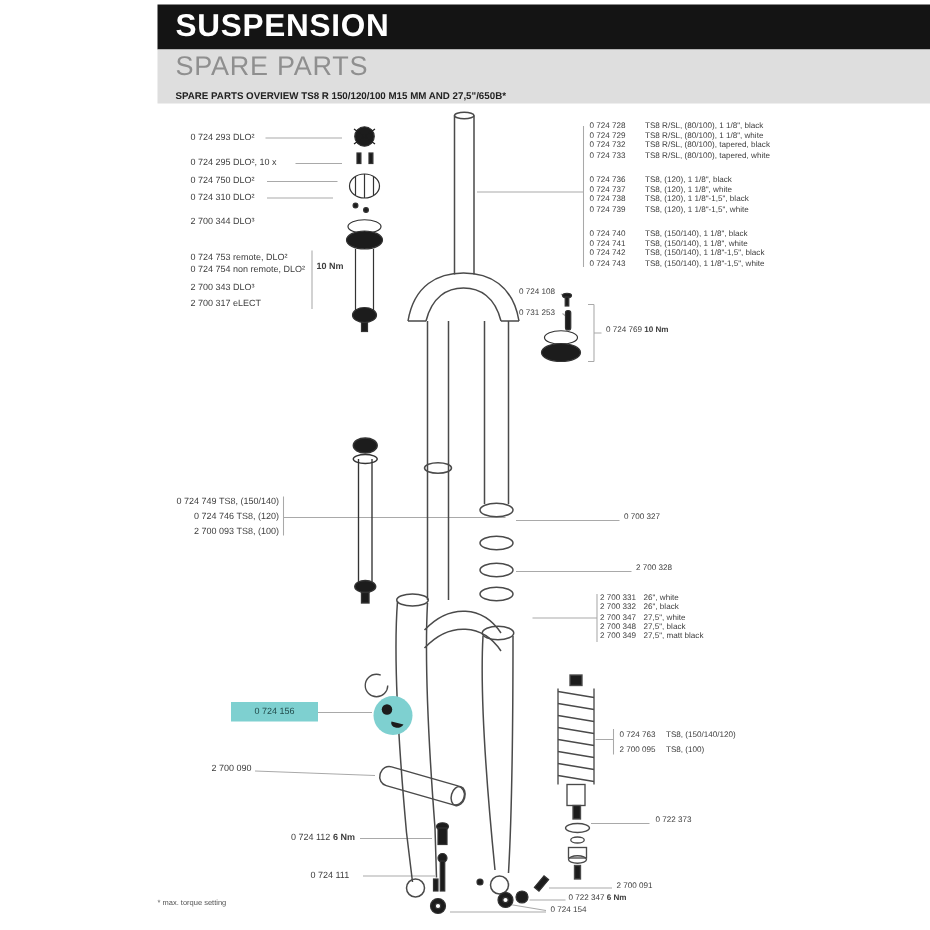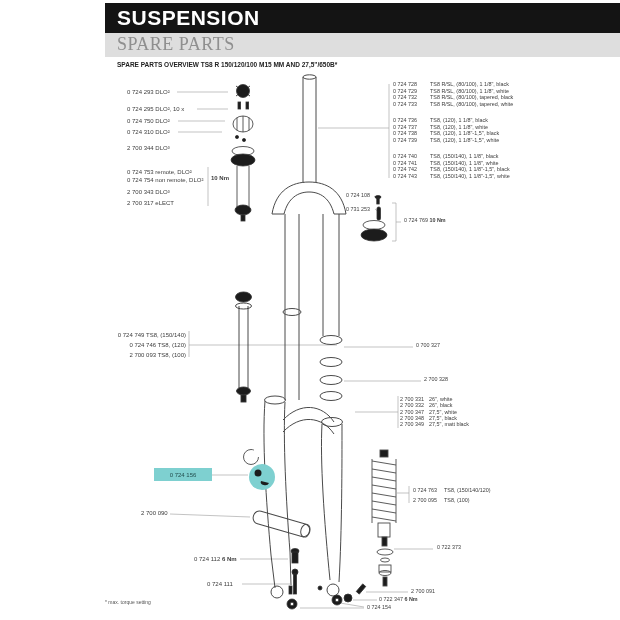--- a/index.html
+++ b/index.html
@@ -1,20 +1,20 @@
 <!DOCTYPE html>
 <html><head>
 <meta charset="utf-8">
 <style>
   html,body{margin:0;padding:0;background:#fff;}
   #page{position:relative;width:620px;height:620px;background:#ffffff;overflow:hidden;
         font-family:"Liberation Sans",sans-serif;color:#3d3d3d;}
   .header-bar{position:absolute;left:105px;top:3px;width:526px;height:30px;background:#141414;}
   .header-title{position:absolute;left:12px;top:3px;font-size:21px;font-weight:bold;color:#ffffff;letter-spacing:.5px;}
-  .subheader-bar{position:absolute;left:105px;top:33px;width:515px;height:24px;background:#dedede;font-family:Liberation Serif, serif;}
+  .subheader-bar{position:absolute;left:105px;top:33px;width:515px;height:36px;background:#dedede;}
   .subheader-title{position:absolute;left:12px;top:1px;font-size:18px;color:#8f8f8f;letter-spacing:.5px;}
   .page-title{position:absolute;left:117px;top:61px;font-size:6.5px;font-weight:bold;color:#222;white-space:nowrap;}
   .footnote{position:absolute;left:105px;top:599px;font-size:5px;color:#555;}
   .lbl{position:absolute;font-size:6px;line-height:1.1;color:#3d3d3d;white-space:nowrap;}
   .small{font-size:5.4px;}
   .bold{font-weight:bold;}
   svg{position:absolute;left:0;top:0;}
   .list{position:absolute;font-size:5.4px;color:#3d3d3d;}
   .list .prow{white-space:nowrap;}
   .steerer .prow{line-height:6.7px;}

